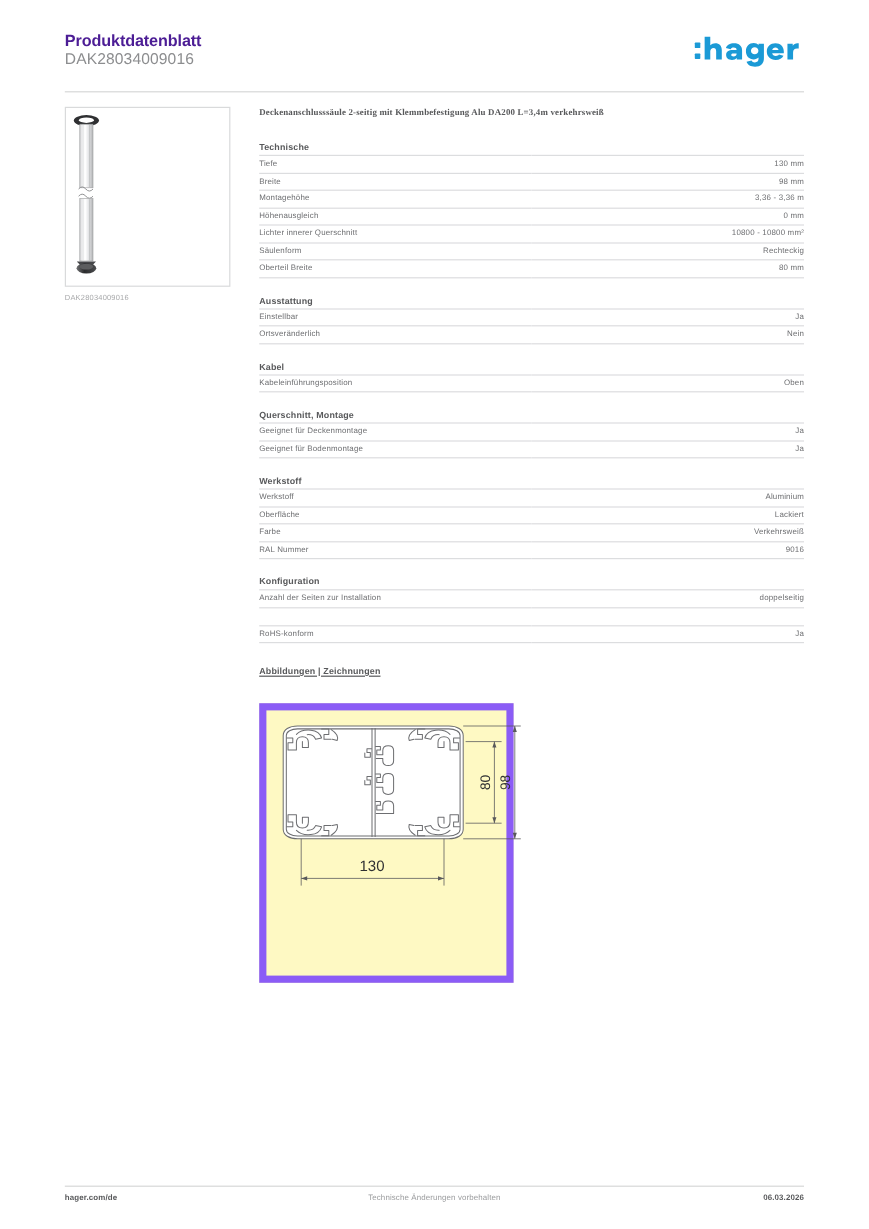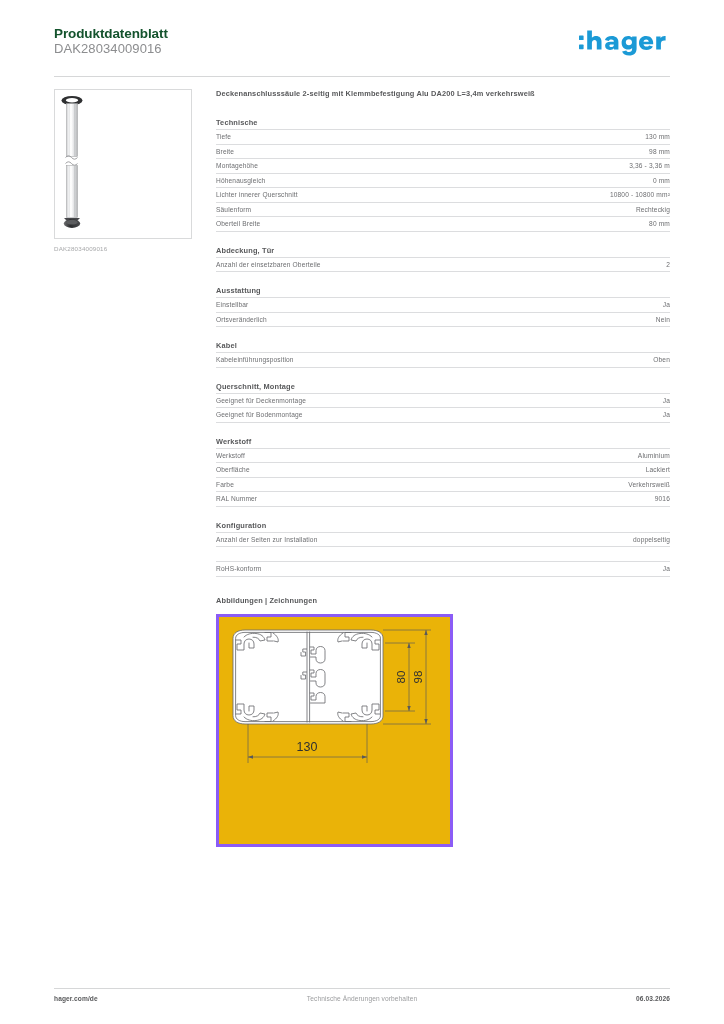--- a/index.html
+++ b/index.html
@@ -26,21 +26,21 @@
   .header {
     position: absolute;
     left: 54px;
     top: 26px;
     width: 616px;
     height: 46px;
   }
   .doc-title {
     font-size: 13.5px;
     font-weight: bold;
-    color: #14532d;
+    color: #4c1d95;
     letter-spacing: -0.1px;
     line-height: 15px;
   }
   .doc-ref {
     font-size: 13px;
     font-weight: normal;
     color: #8c8d8f;
     line-height: 15px;
     letter-spacing: 0.1px;
   }
@@ -92,20 +92,21 @@
     left: 216px;
     top: 89px;
     width: 454px;
   }
   .product-name {
     font-size: 7.4px;
     font-weight: bold;
     color: #58595b;
     letter-spacing: 0.15px;
     margin: 0 0 20px 0;
+    font-family: Liberation Serif, serif;
   }
   .section-heading {
     font-size: 7.4px;
     font-weight: bold;
     color: #58595b;
     letter-spacing: 0.15px;
     margin: 0 0 7px 0;
   }
   .tech-title {
     margin-bottom: 20px;
@@ -143,29 +144,30 @@
   table.spec-table tr.last td {
     border-bottom: 1px solid #dcdddf;
   }
 
   
   .draw-heading {
     font-size: 7.4px;
     font-weight: bold;
     color: #58595b;
     letter-spacing: 0.15px;
-    margin: 19px 0 9px 0;
+    margin: 19px 0 22px 0;
+    text-decoration: underline;
   }
   .draw-box {
-    width: 237px;
+    width: 212px;
     height: 233px;
-    border: 3px solid #8b5cf6;
+    border: 6px solid #8b5cf6;
     box-sizing: border-box;
     position: relative;
-    background: #eab308;
+    background: #fef9c3;
   }
 
   
   .footer-rule {
     position: absolute;
     left: 54px;
     top: 988px;
     width: 616px;
     height: 1px;
     background: #d6d7d8;
@@ -302,31 +304,20 @@
               <td class="v">Rechteckig</td>
             </tr>
           <tr class="last">
               <td class="k">Oberteil Breite</td>
               <td class="v">80 mm</td>
             </tr>
         </tbody>
       </table>
     </div>
 
-    <div class="spec-group">
-      <div class="section-heading">Abdeckung, Tür</div>
-      <table class="spec-table">
-        <tbody>
-          <tr class="last">
-              <td class="k">Anzahl der einsetzbaren Oberteile</td>
-              <td class="v">2</td>
-            </tr>
-        </tbody>
-      </table>
-    </div>
 
     <div class="spec-group">
       <div class="section-heading">Ausstattung</div>
       <table class="spec-table">
         <tbody>
           <tr>
               <td class="k">Einstellbar</td>
               <td class="v">Ja</td>
             </tr>
           <tr class="last">

